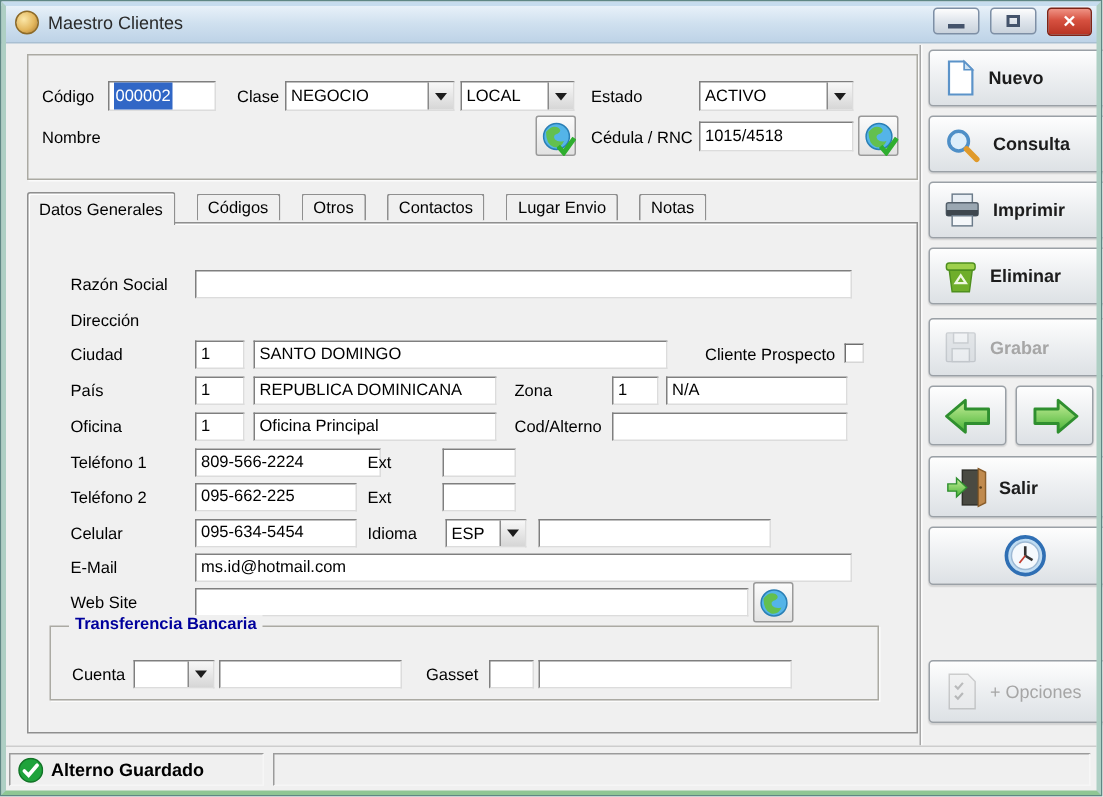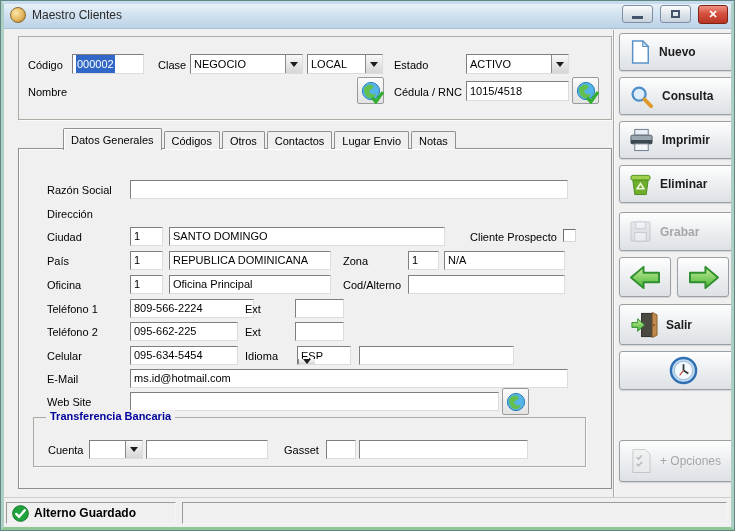--- a/index.html
+++ b/index.html
@@ -43,21 +43,21 @@
   .tri { width:0; height:0; border-left:4px solid transparent; border-right:4px solid transparent;
          border-top:5px solid #1c1c1c; }
   .cb { position:absolute; width:13px; height:13px; background:#fff; border:1px solid;
         border-color:#6e6e6e #d6d6d6 #d6d6d6 #6e6e6e; }
   .etched { position:absolute; border:1px solid #abaaa3; box-shadow:1px 1px 0 #fbfbfb; }
   .gbtn { position:absolute; width:27px; height:27px; border:1px solid #9a9a9a; border-radius:2px;
           background:linear-gradient(#fbfbfb,#e2e2e2); display:flex; align-items:center; justify-content:center; }
   .gchk { position:absolute; right:-1px; bottom:-1px; }
 
   
-  .tabstrip { position:absolute; left:18px; top:127px; height:22px; display:flex; align-items:flex-end; gap:2px; z-index:3;margin-left:45px; }
+  .tabstrip { position:absolute; left:18px; top:127px; height:22px; display:flex; align-items:center; gap:14px; z-index:3; }
   .tab { height:18px; padding:3px 7px 0 7px; background:#f0f0f0; border:1px solid #8f8f8f; border-bottom:none;
          border-radius:2px 2px 0 0; white-space:nowrap; color:#000; }
   .tab.active { height:22px; padding-top:5px; margin-bottom:-1px; z-index:4; position:relative;
                 background:#f0f0f0; box-shadow:inset 1px 1px 0 #fff; }
   .tabpanel { position:absolute; left:18px; top:148px; width:594px; height:341px;
               background:#f0f0f0; border:1px solid #8f8f8f; box-shadow:inset 1px 1px 0 #fff; z-index:2; }
 
   
   .fieldset { position:absolute; left:33px; top:417px; width:553px; height:50px;
               border:1px solid #abaaa3; box-shadow:1px 1px 0 #fbfbfb; z-index:3; }
@@ -203,21 +203,21 @@
   <div class="inp h19" style="left:295px; top:299px; width:49px; z-index:3;"></div>
 
   <span class="lbl" style="left:47px; top:326px; z-index:3;">Teléfono 2</span>
   <div class="inp h19" style="left:130px; top:322px; width:108px; z-index:3;">095-662-225</div>
   <span class="lbl" style="left:245px; top:326px; z-index:3;">Ext</span>
   <div class="inp h19" style="left:295px; top:322px; width:49px; z-index:3;"></div>
 
   <span class="lbl" style="left:47px; top:350px; z-index:3;">Celular</span>
   <div class="inp h19" style="left:130px; top:346px; width:108px; z-index:3;">095-634-5454</div>
   <span class="lbl" style="left:245px; top:350px; z-index:3;">Idioma</span>
-  <div class="sel h19" style="left:297px; top:346px; width:54px; z-index:3;flex-direction:column;">
+  <div class="sel h19" style="left:297px; top:346px; width:54px; z-index:3;">
     <span class="sel-val">ESP</span>
     <span class="dbtn">
         <span class="tri"></span>
       </span>
   </div>
   <div class="inp h19" style="left:359px; top:346px; width:155px; z-index:3;"></div>
 
   <span class="lbl" style="left:47px; top:373px; z-index:3;">E-Mail</span>
   <div class="inp h19" style="left:130px; top:369px; width:438px; z-index:3;">ms.id@hotmail.com</div>
 

